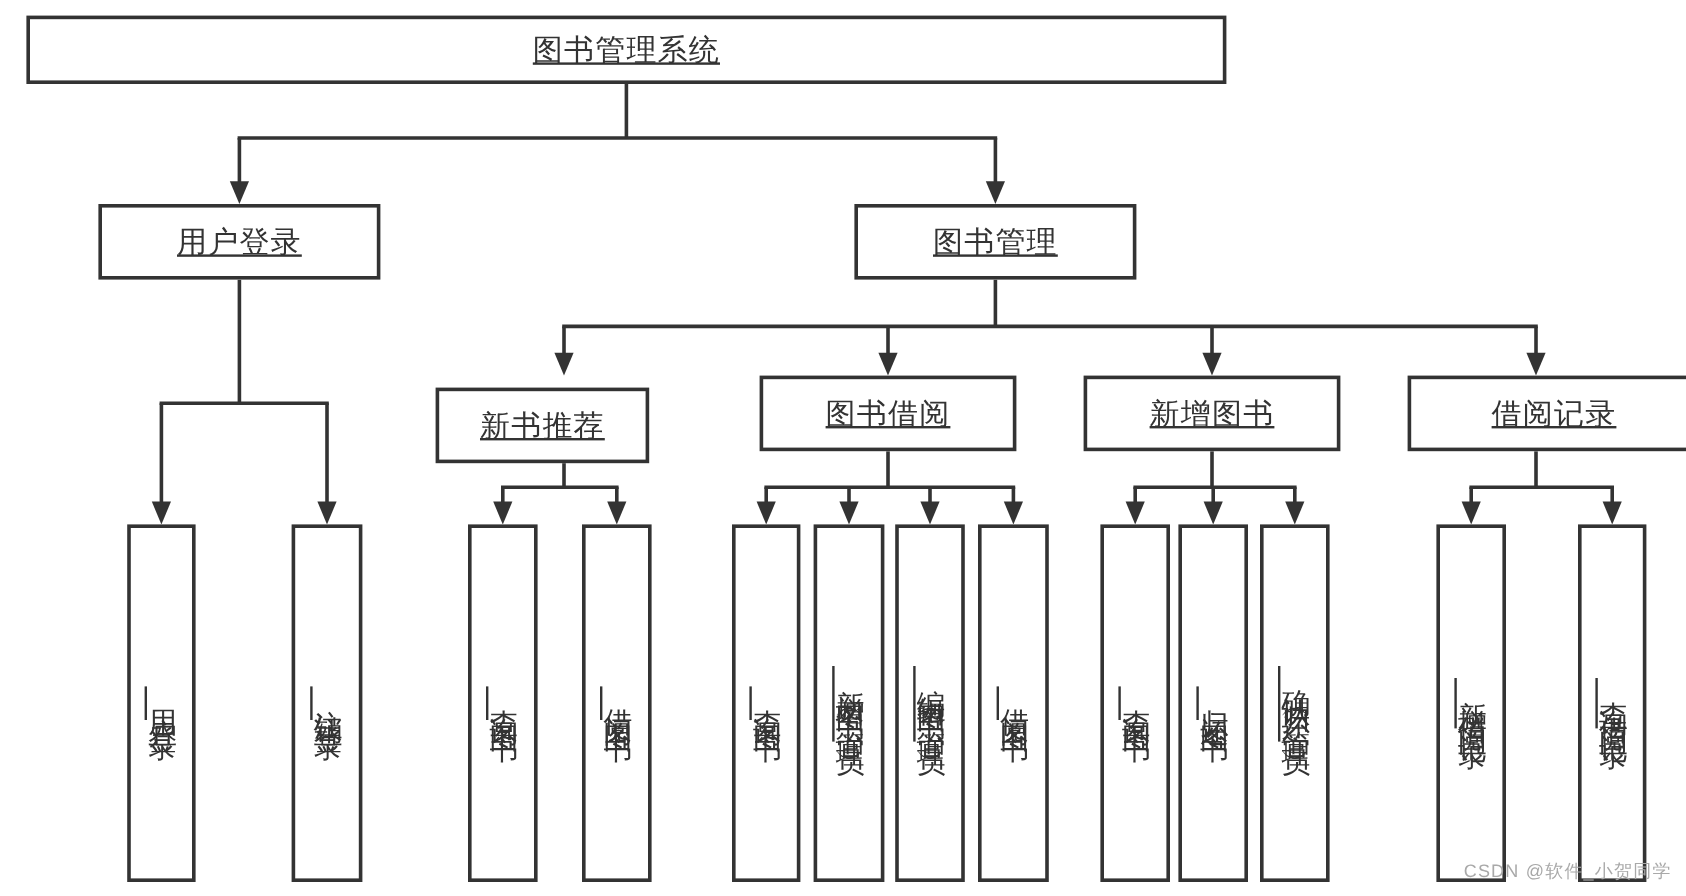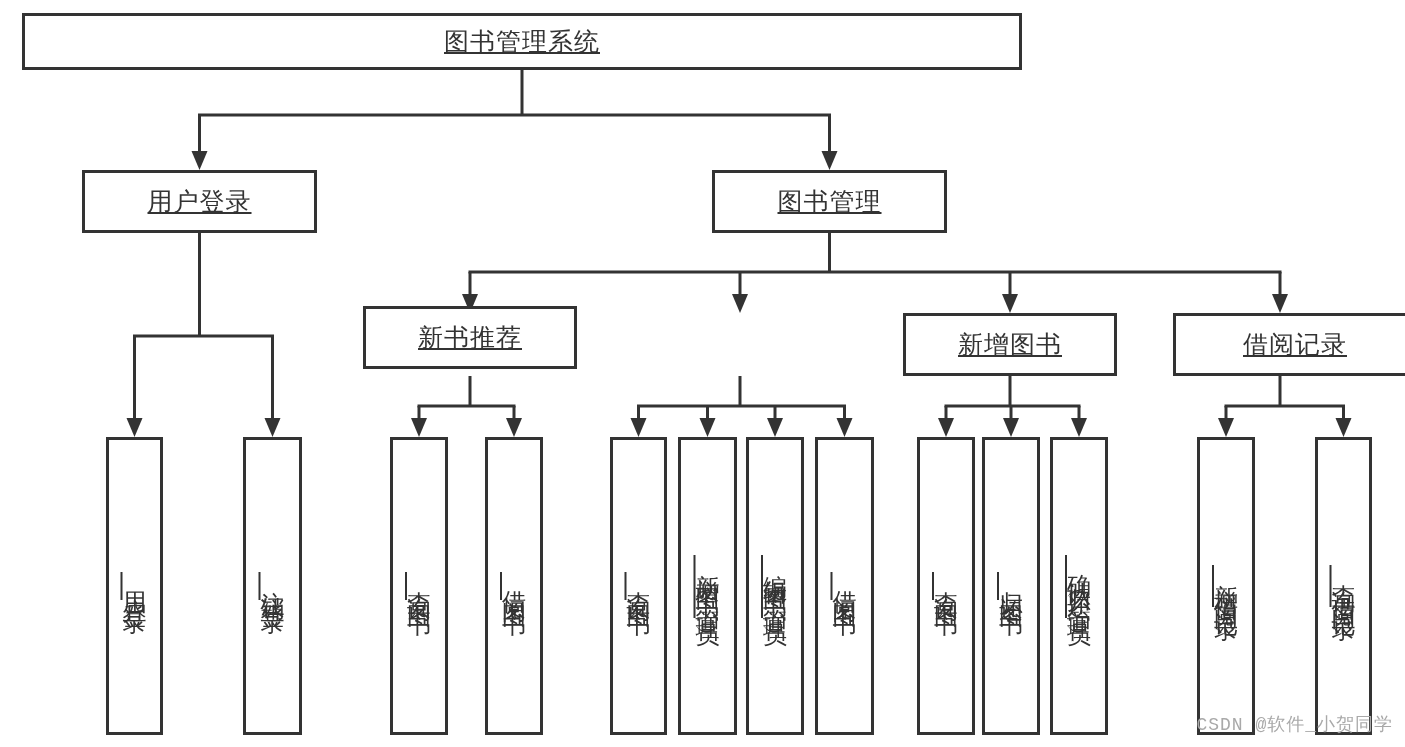--- a/index.html
+++ b/index.html
@@ -49,25 +49,24 @@
     writing-mode: vertical-rl;
     text-orientation: mixed;
     font-size: 24px;
     letter-spacing: 7px;
     line-height: 1;
   }
   .watermark {
     position: absolute;
     right: 12px;
     bottom: 11px;
-    font-size: 18px;
+    font-size: 15px;
     letter-spacing: 1px;
     color: var(--wm, #a9a9a9);
     white-space: nowrap;
-    font-family: Liberation Mono, monospace;
   }
 </style>
 </head>
 <body>
 
 <div id="canvas">
   <svg id="connector-layer" xmlns="http://www.w3.org/2000/svg" viewBox="0 0 1405 747">
       <line x1="522" y1="70" x2="522" y2="115" stroke="#333333" stroke-width="3"></line>
       <line x1="198" y1="115" x2="831" y2="115" stroke="#333333" stroke-width="3"></line>
       <line x1="199.5" y1="115" x2="199.5" y2="156" stroke="#333333" stroke-width="3"></line>
@@ -118,21 +117,22 @@
       <line x1="1224.5" y1="406" x2="1345" y2="406" stroke="#333333" stroke-width="3"></line>
       <line x1="1226" y1="406" x2="1226" y2="423" stroke="#333333" stroke-width="3"></line>
       <polygon points="1218,418 1234,418 1226,437" fill="#333333"></polygon>
       <line x1="1343.5" y1="406" x2="1343.5" y2="423" stroke="#333333" stroke-width="3"></line>
       <polygon points="1335.5,418 1351.5,418 1343.5,437" fill="#333333"></polygon>
     </svg>
   <div id="nodes-layer">
       <div class="node horizontal" style="left: 22px; top: 13px; width: 1000px; height: 57px;">图书管理系统</div>
       <div class="node horizontal" style="left: 82px; top: 170px; width: 235px; height: 63px;">用户登录</div>
       <div class="node horizontal" style="left: 712px; top: 170px; width: 235px; height: 63px;">图书管理</div>
-      <div class="node horizontal" style="left: 363px; top: 306px; width: 214px; height: 63px;">新书推荐</div>
+      <div class="node horizontal" style="left: 363px; top: 323px; width: 178px; height: 63px;">新书推荐</div>
+      <div class="node horizontal" style="left: 633px; top: 313px; width: 214px; height: 63px;">图书借阅</div>
       <div class="node horizontal" style="left: 903px; top: 313px; width: 214px; height: 63px;">新增图书</div>
       <div class="node horizontal" style="left: 1173px; top: 313px; width: 244px; height: 63px;">借阅记录</div>
       <div class="node vertical" style="left: 106px; top: 437px; width: 57px; height: 298px;">用户登录</div>
       <div class="node vertical" style="left: 243px; top: 437px; width: 59px; height: 298px;">注销登录</div>
       <div class="node vertical" style="left: 390px; top: 437px; width: 58px; height: 298px;">查询图书</div>
       <div class="node vertical" style="left: 485px; top: 437px; width: 58px; height: 298px;">借阅图书</div>
       <div class="node vertical" style="left: 610px; top: 437px; width: 57px; height: 298px;">查询图书</div>
       <div class="node vertical" style="left: 678px; top: 437px; width: 59px; height: 298px;">新增图书（管理员）</div>
       <div class="node vertical" style="left: 746px; top: 437px; width: 58px; height: 298px;">编辑图书（管理员）</div>
       <div class="node vertical" style="left: 815px; top: 437px; width: 59px; height: 298px;">借阅图书</div>

